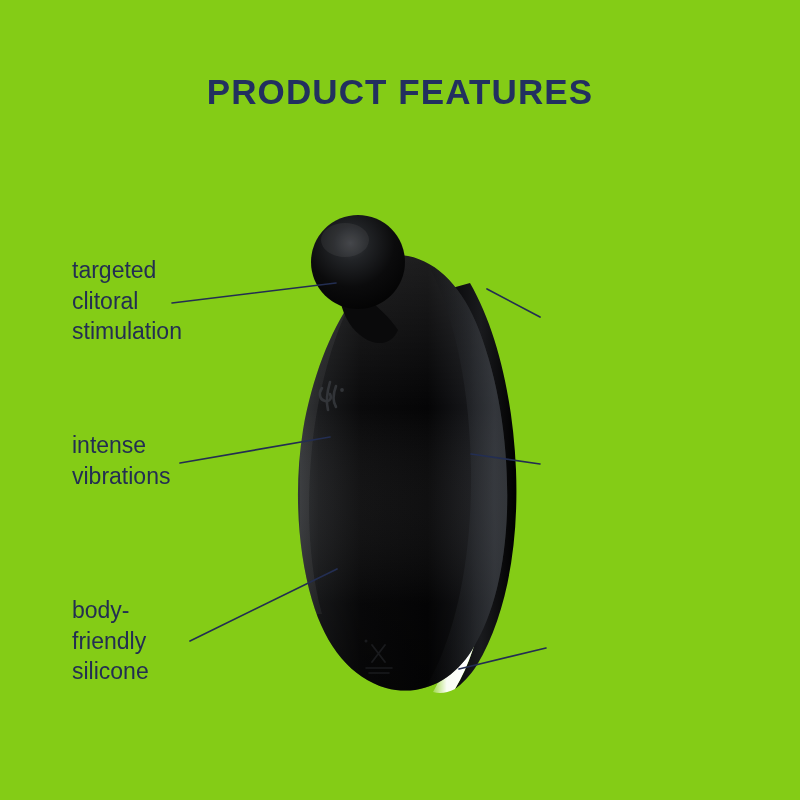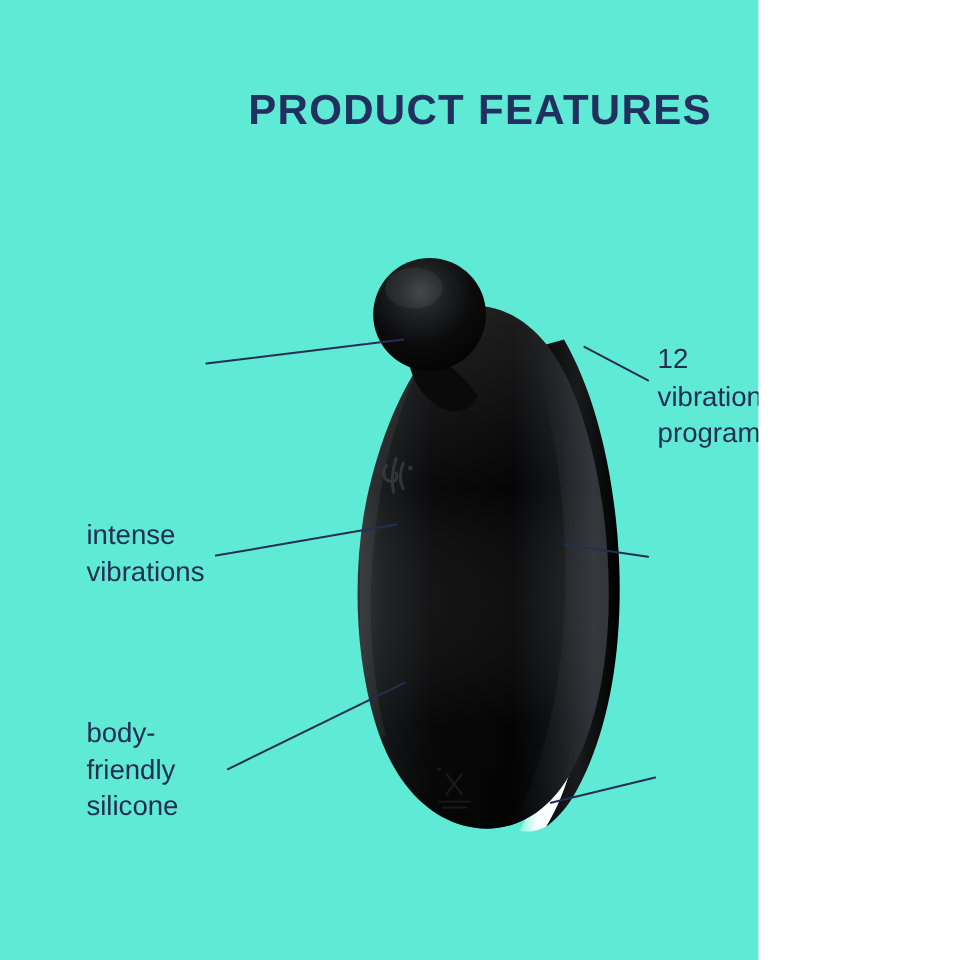--- a/index.html
+++ b/index.html
@@ -6,23 +6,23 @@
   html, body {
     margin: 0;
     padding: 0;
     background: #ffffff;
   }
   body {
     font-family: "Liberation Sans", sans-serif;
   }
   #page {
     position: relative;
-    width: 632px;
+    width: 800px;
     height: 800px;
-    background: #5eead4;
+    background: #84cc16;
     overflow: hidden;
   }
 
   
   #page-title {
     position: absolute;
     left: 0;
     top: 72px;
     width: 800px;
     text-align: center;
@@ -210,26 +210,27 @@
       <line x1="190" y1="641" x2="337" y2="569"></line>
 
       <line x1="487" y1="289" x2="540" y2="317"></line>
 
       <line x1="471" y1="454" x2="540" y2="464"></line>
 
       <line x1="459" y1="669" x2="546" y2="648"></line>
     </g>
   </svg>
 
+  <div class="callout left" id="callout-targeted">targeted
+clitoral
+stimulation</div>
 
   <div class="callout left" id="callout-body">body-
 friendly
 silicone</div>
 
   <div class="callout left" id="callout-intense">intense
 vibrations</div>
 
-  <div class="callout right" id="callout-programs">12 vibration
-programs</div>
 
 
 
 </div>
 
 </body></html>

